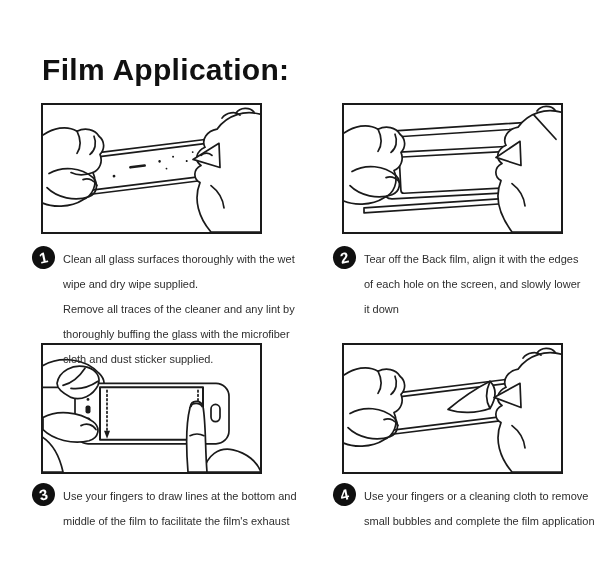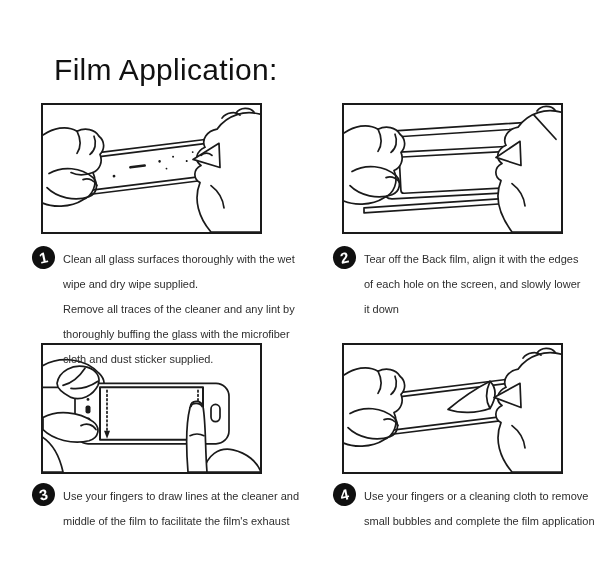--- a/index.html
+++ b/index.html
@@ -3,22 +3,22 @@
 <meta charset="utf-8">
 <style>
   html,body{margin:0;padding:0;}
   body{
     width:600px;height:567px;background:#ffffff;
     font-family:"Liberation Sans", sans-serif;
     position:relative;overflow:hidden;color:#2e2e2e;
   }
   .page{position:absolute;left:0;top:0;width:600px;height:567px;background:#fff;}
   .title{
-    position:absolute;left:54px;top:33px;
-    font-size:30px;font-weight:400;color:#111;letter-spacing:0.3px;
+    position:absolute;left:42px;top:33px;
+    font-size:30px;font-weight:700;color:#111;letter-spacing:0.3px;
     white-space:nowrap;
   }
   .figure-box{
     position:absolute;width:221px;height:131px;
     border:2px solid #1a1a1a;background:#fff;box-sizing:border-box;
   }
   #fig1{left:41px;top:103px;}
   #fig2{left:342px;top:103px;}
   #fig3{left:41px;top:343px;}
   #fig4{left:342px;top:343px;}
@@ -172,21 +172,21 @@
 
   <div class="step" id="step2">
     <span class="step-num">2</span>
     <div class="step-text">Tear off the Back film, align it with the edges
 of each hole on the screen, and slowly lower
 it down</div>
   </div>
 
   <div class="step" id="step3">
     <span class="step-num">3</span>
-    <div class="step-text">Use your fingers to draw lines at the cleaner and
+    <div class="step-text">Use your fingers to draw lines at the bottom and
 middle of the film to facilitate the film's exhaust</div>
   </div>
 
   <div class="step" id="step4">
     <span class="step-num">4</span>
     <div class="step-text">Use your fingers or a cleaning cloth to remove
 small bubbles and complete the film application</div>
   </div>
 
 </div>

